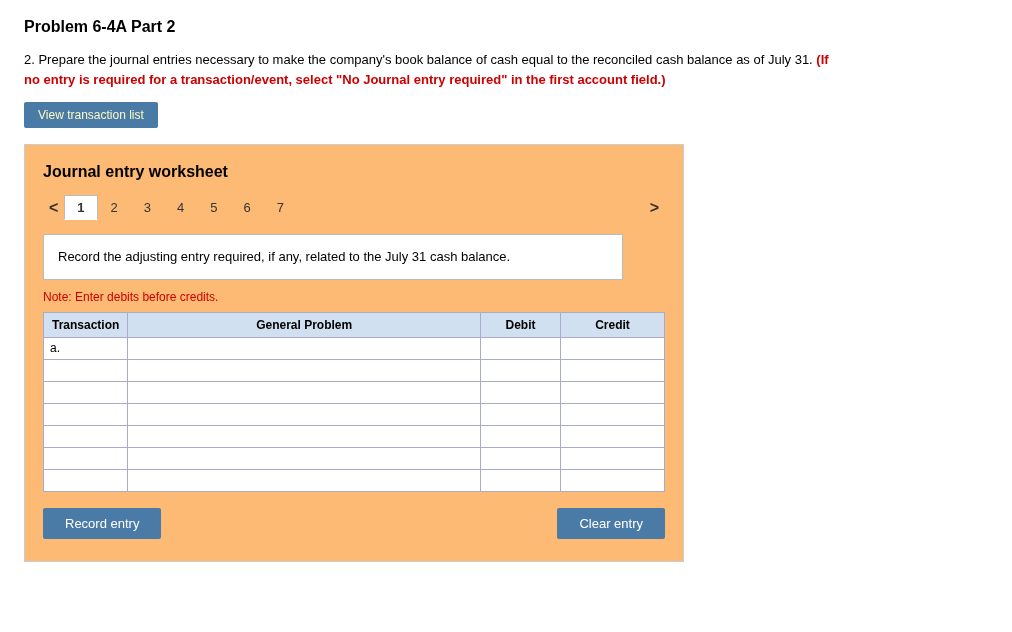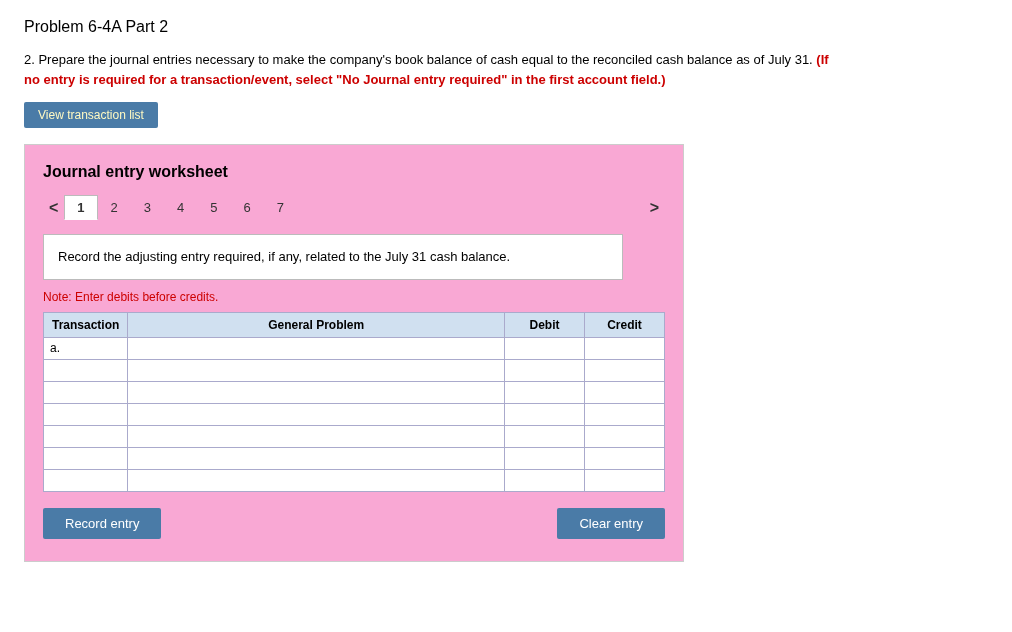--- a/index.html
+++ b/index.html
@@ -7,21 +7,21 @@
       font-family: Arial, sans-serif;
       font-size: 13px;
       background: #fff;
       color: #000;
       padding: 18px 24px;
       width: 1012px;
       min-height: 632px;
     }
     .page-title {
       font-size: 16px;
-      font-weight: normal;
+      font-weight: bold;
       margin-bottom: 14px;
     }
     .instructions {
       font-size: 13px;
       margin-bottom: 13px;
       line-height: 1.5;
       max-width: 820px;
     }
     .instructions .bold-red {
       color: #c00;
@@ -31,21 +31,21 @@
       background: #4a7ba7;
       color: #fef9c3;
       border: none;
       padding: 6px 14px;
       font-size: 12px;
       cursor: pointer;
       margin-bottom: 16px;
       border-radius: 2px;
     }
     .worksheet-container {
-      background: #f9a8d4;
+      background: #fdba74;
       border: 1px solid #ccc;
       padding: 18px 18px 22px 18px;
       max-width: 660px;
     }
     .worksheet-title {
       font-size: 16px;
       font-weight: bold;
       margin-bottom: 14px;
     }
     .tab-nav {
@@ -121,21 +121,21 @@
     }
     .journal-table td.row-label {
       padding: 2px 6px;
       font-size: 12px;
       text-align: left;
       vertical-align: middle;
     }
     .col-transaction { width: 72px; }
     .col-journal { }
     .col-debit { width: 80px; }
-    .col-credit { width: 80px; }
+    .col-credit { width: 104px; }
     .button-row {
       display: flex;
       align-items: center;
       margin-top: 16px;
       gap: 18px;
     }
     .btn-action {
       background: #4a7ba7;
       color: #fff;
       border: none;

